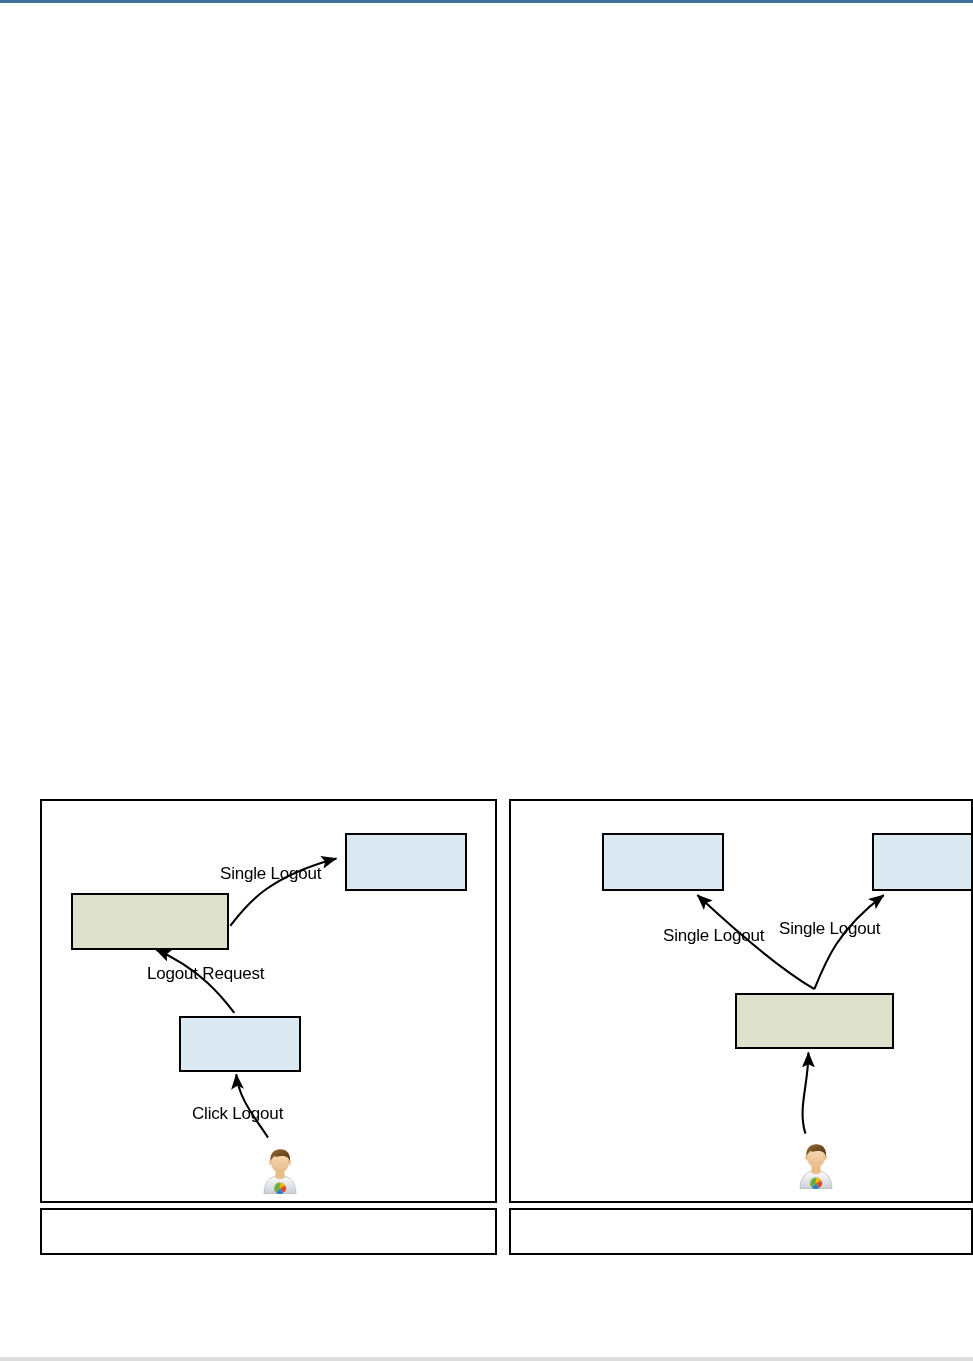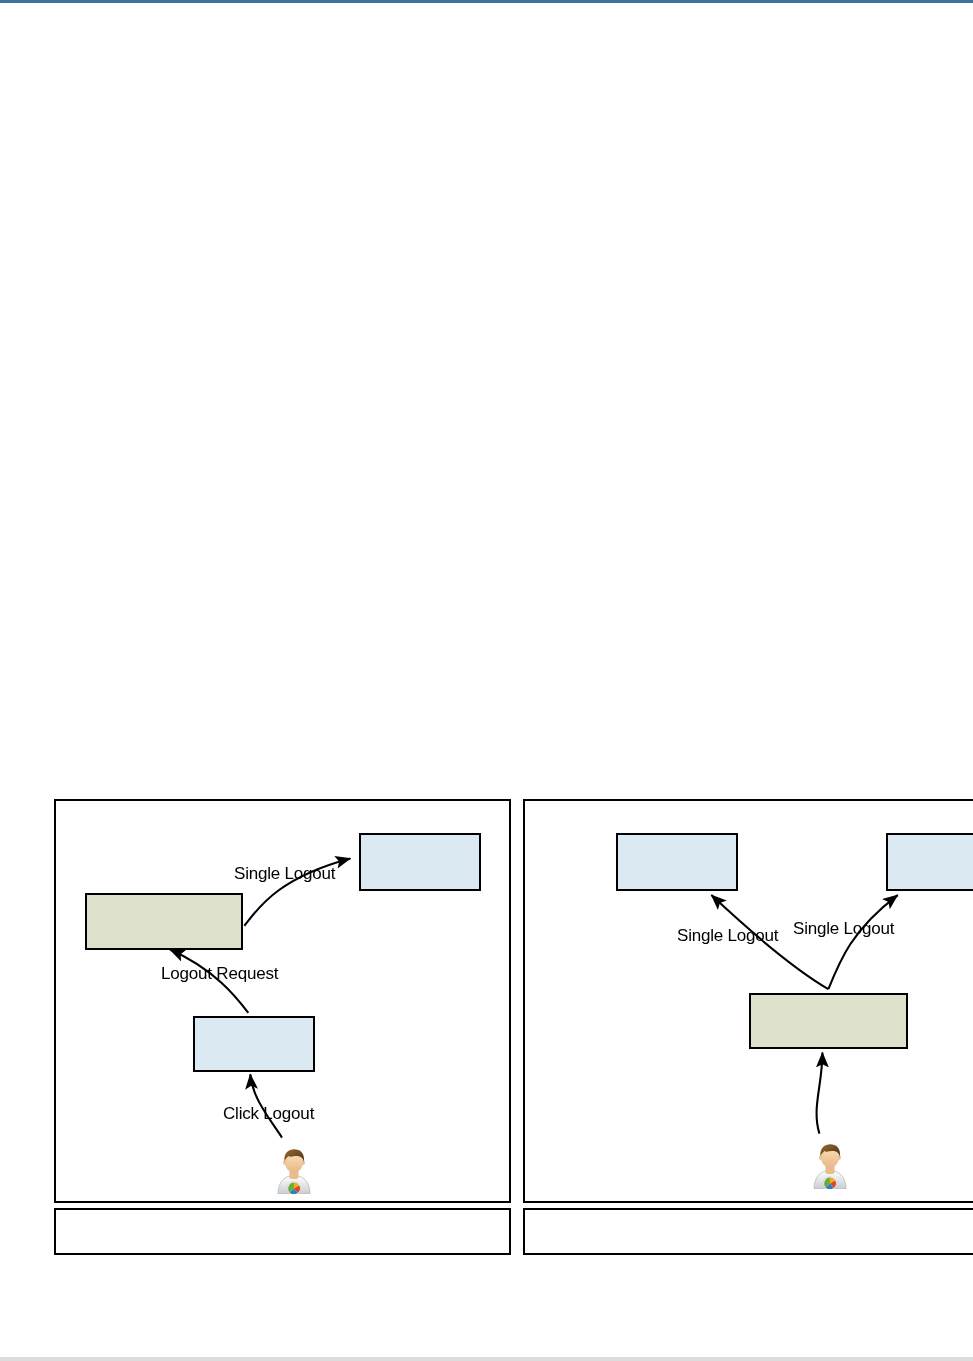--- a/index.html
+++ b/index.html
@@ -25,21 +25,21 @@
   .bottom-rule {
     position: absolute;
     left: 0; top: 1357px;
     width: 973px; height: 4px;
     background: #dcdcdc;
   }
 
   
   .figure-table {
     position: absolute;
-    left: 54px;
+    left: 40px;
     top: 799px;
     width: 814px;
     height: 456px;
   }
   .fig-panel {
     position: absolute;
     box-sizing: border-box;
     border: 2px solid #000;
     background: #fff;
     overflow: hidden;
@@ -137,21 +137,21 @@
     </div>
 
     <div class="node blue" style="left:137px; top:215px; width:122px; height:56px;">
       <span class="node-label"></span>
     </div>
 
     <div class="edge-label" style="left:178px; top:63px;">Single Logout</div>
 
     <div class="edge-label" style="left:105px; top:163px;text-align:right;">Logout Request</div>
 
-    <div class="edge-label" style="left:150px; top:303px;margin-left:17px;">Click Logout</div>
+    <div class="edge-label" style="left:150px; top:303px;">Click Logout</div>
 
     <div class="actor" style="left:216px; top:345px;">
       <svg viewBox="0 0 44 48" width="44" height="48">
         <defs>
           <linearGradient id="skinL" x1="0" y1="0" x2="0" y2="1">
             <stop offset="0%" stop-color="#fbe0bc"></stop>
             <stop offset="100%" stop-color="#e8b986"></stop>
           </linearGradient>
           <linearGradient id="hairL" x1="0" y1="0" x2="1" y2="1">
             <stop offset="0%" stop-color="#9a6a32"></stop>

